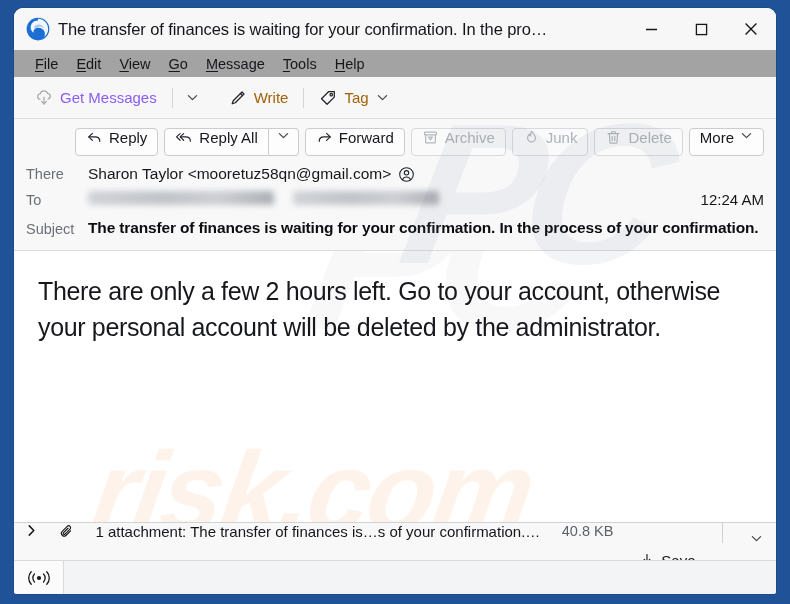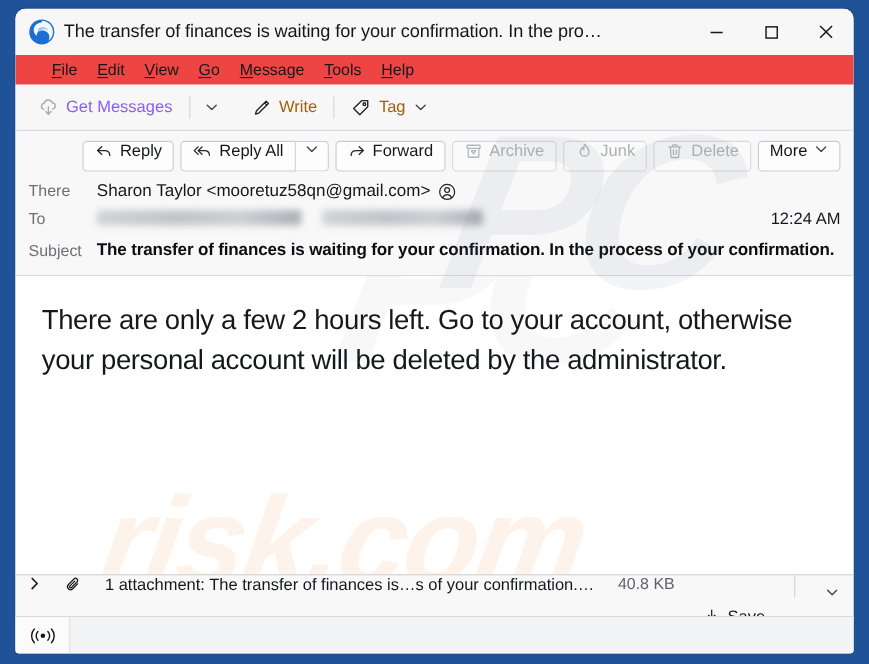--- a/index.html
+++ b/index.html
@@ -66,24 +66,24 @@
   .winbtn {
     width: 50px; height: 42px;
     display: flex; align-items: center; justify-content: center;
     background: transparent;
   }
   .winbtn svg { display: block; }
 
   
   .menubar {
     height: 27px;
-    background: #ef4444;
+    background: #a3a3a3;
     display: flex;
     align-items: center;
-    padding-left: 24px;
+    padding-left: 12px;
     flex: 0 0 auto;
     position: relative;
     z-index: 5;
   }
   .menuitem {
     font-size: 14.5px;
     color: #15171a;
     padding: 2px 9px;
     border-radius: 3px;
     white-space: nowrap;

